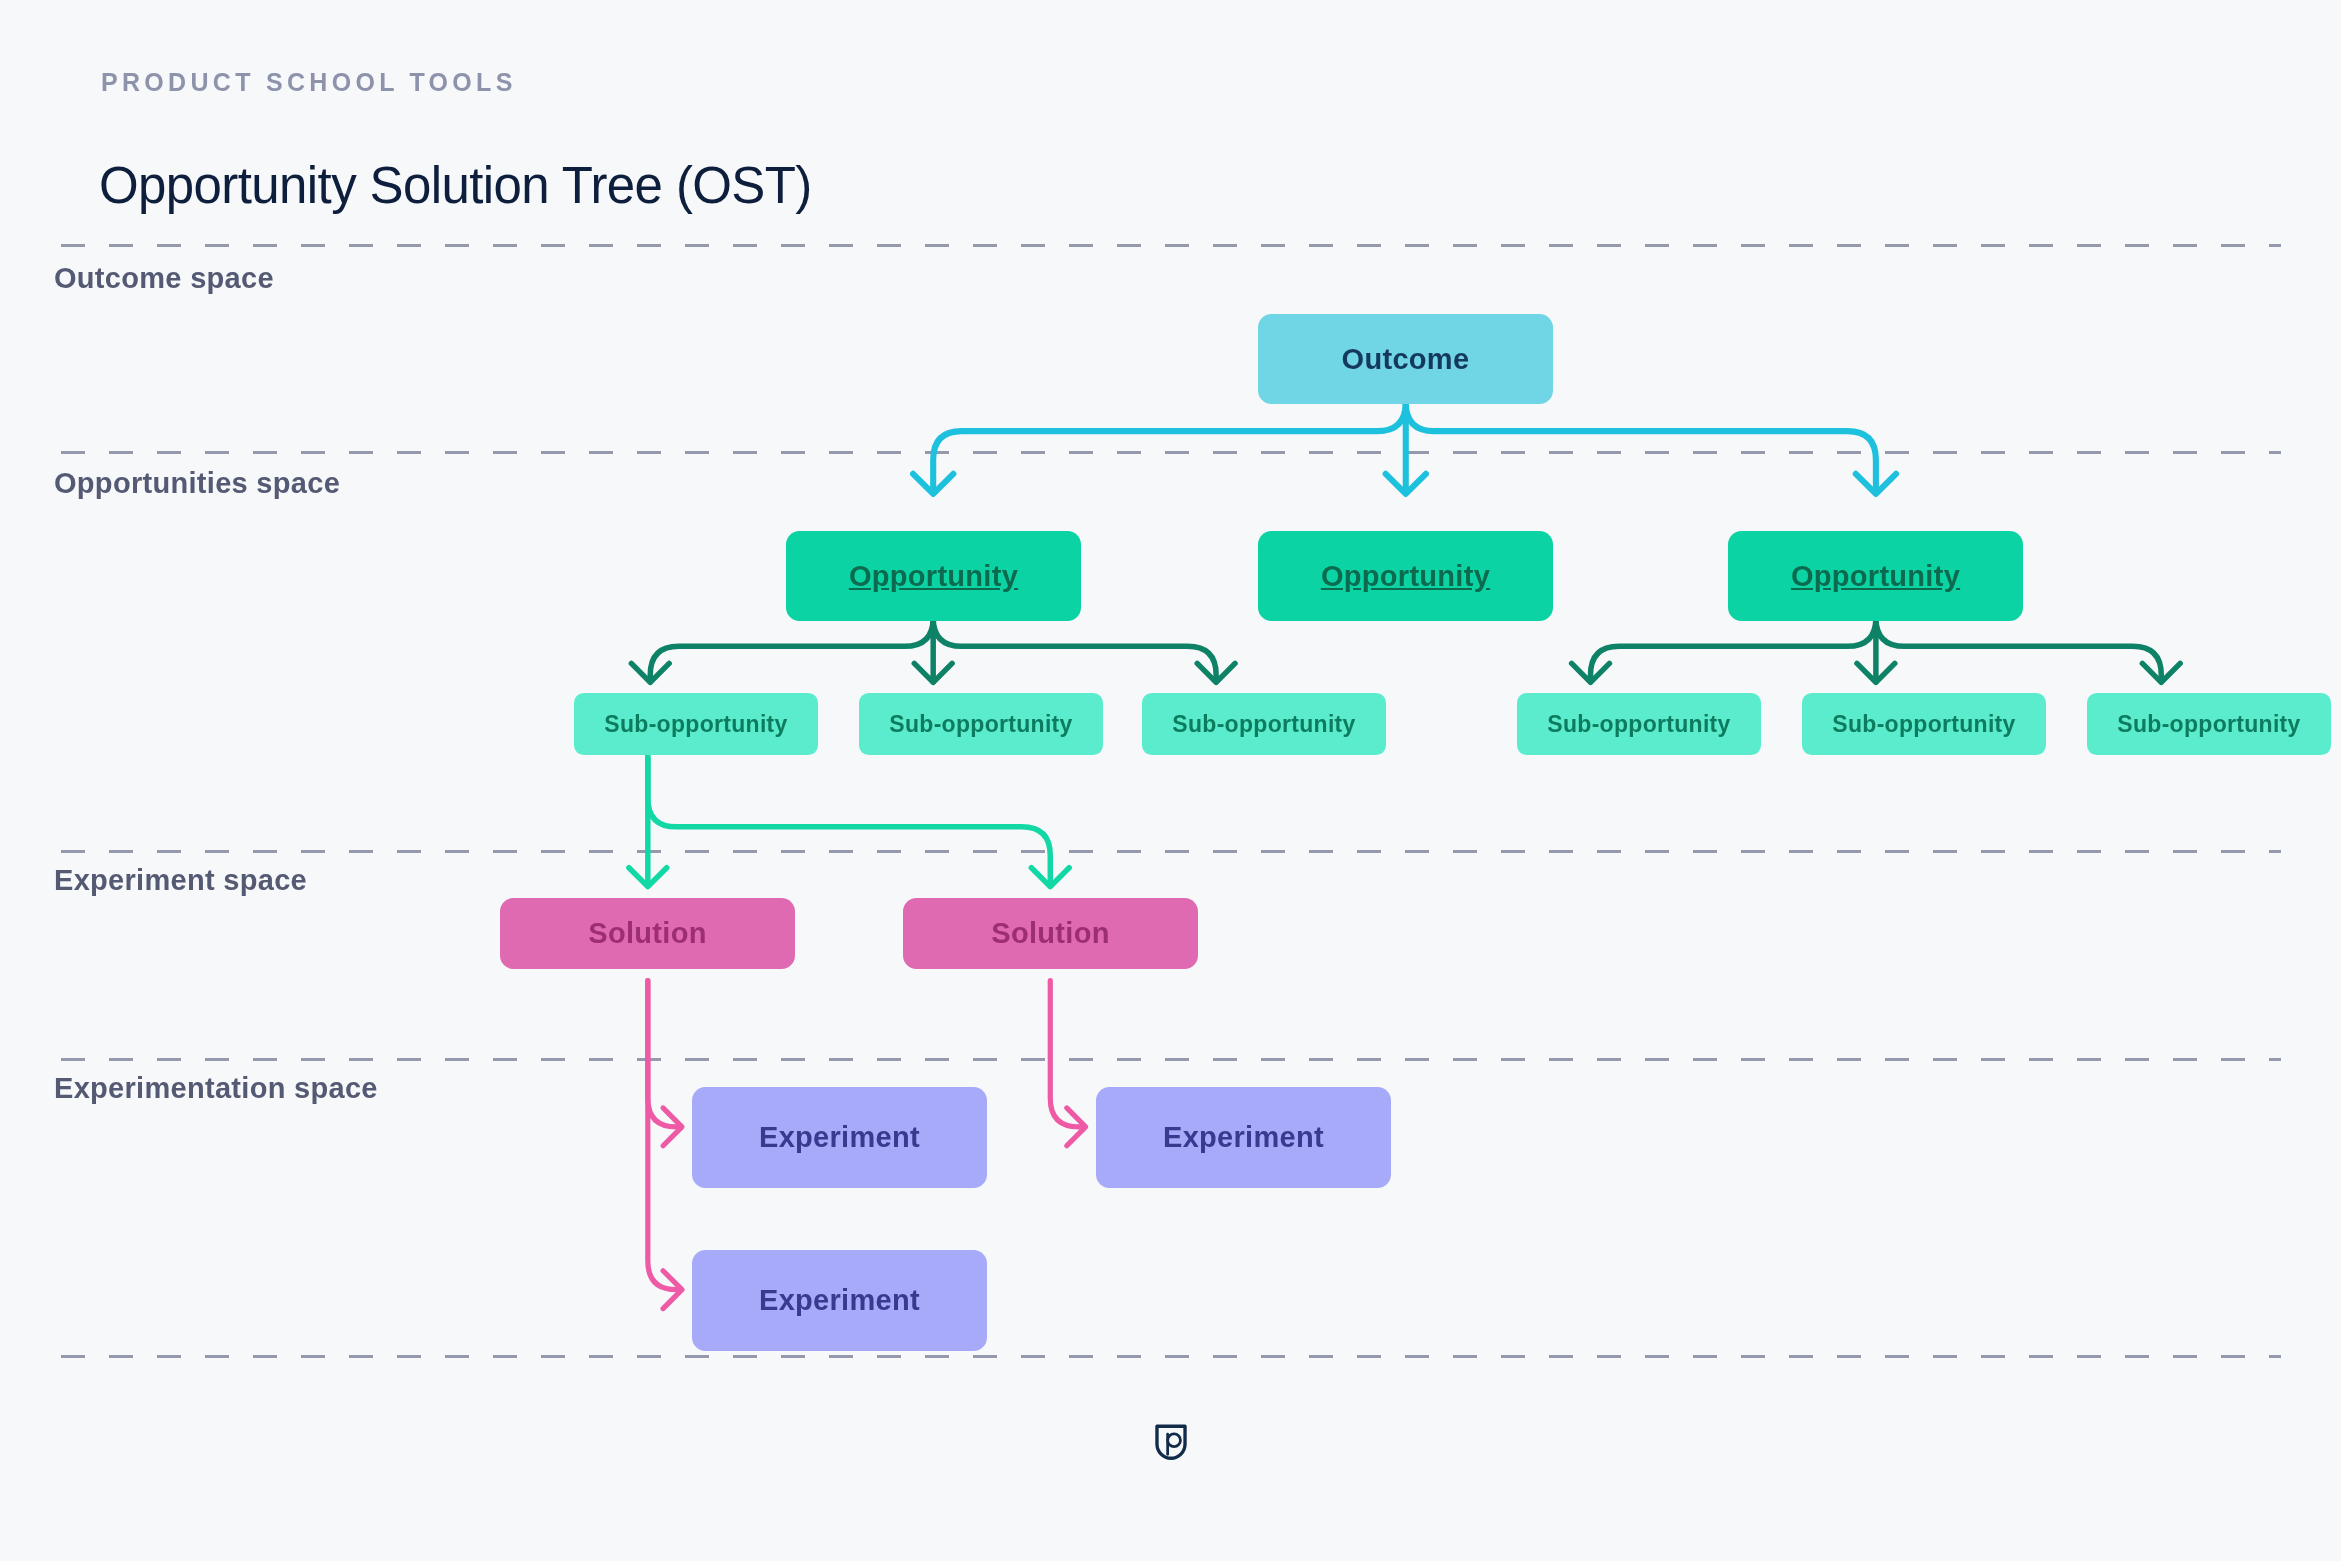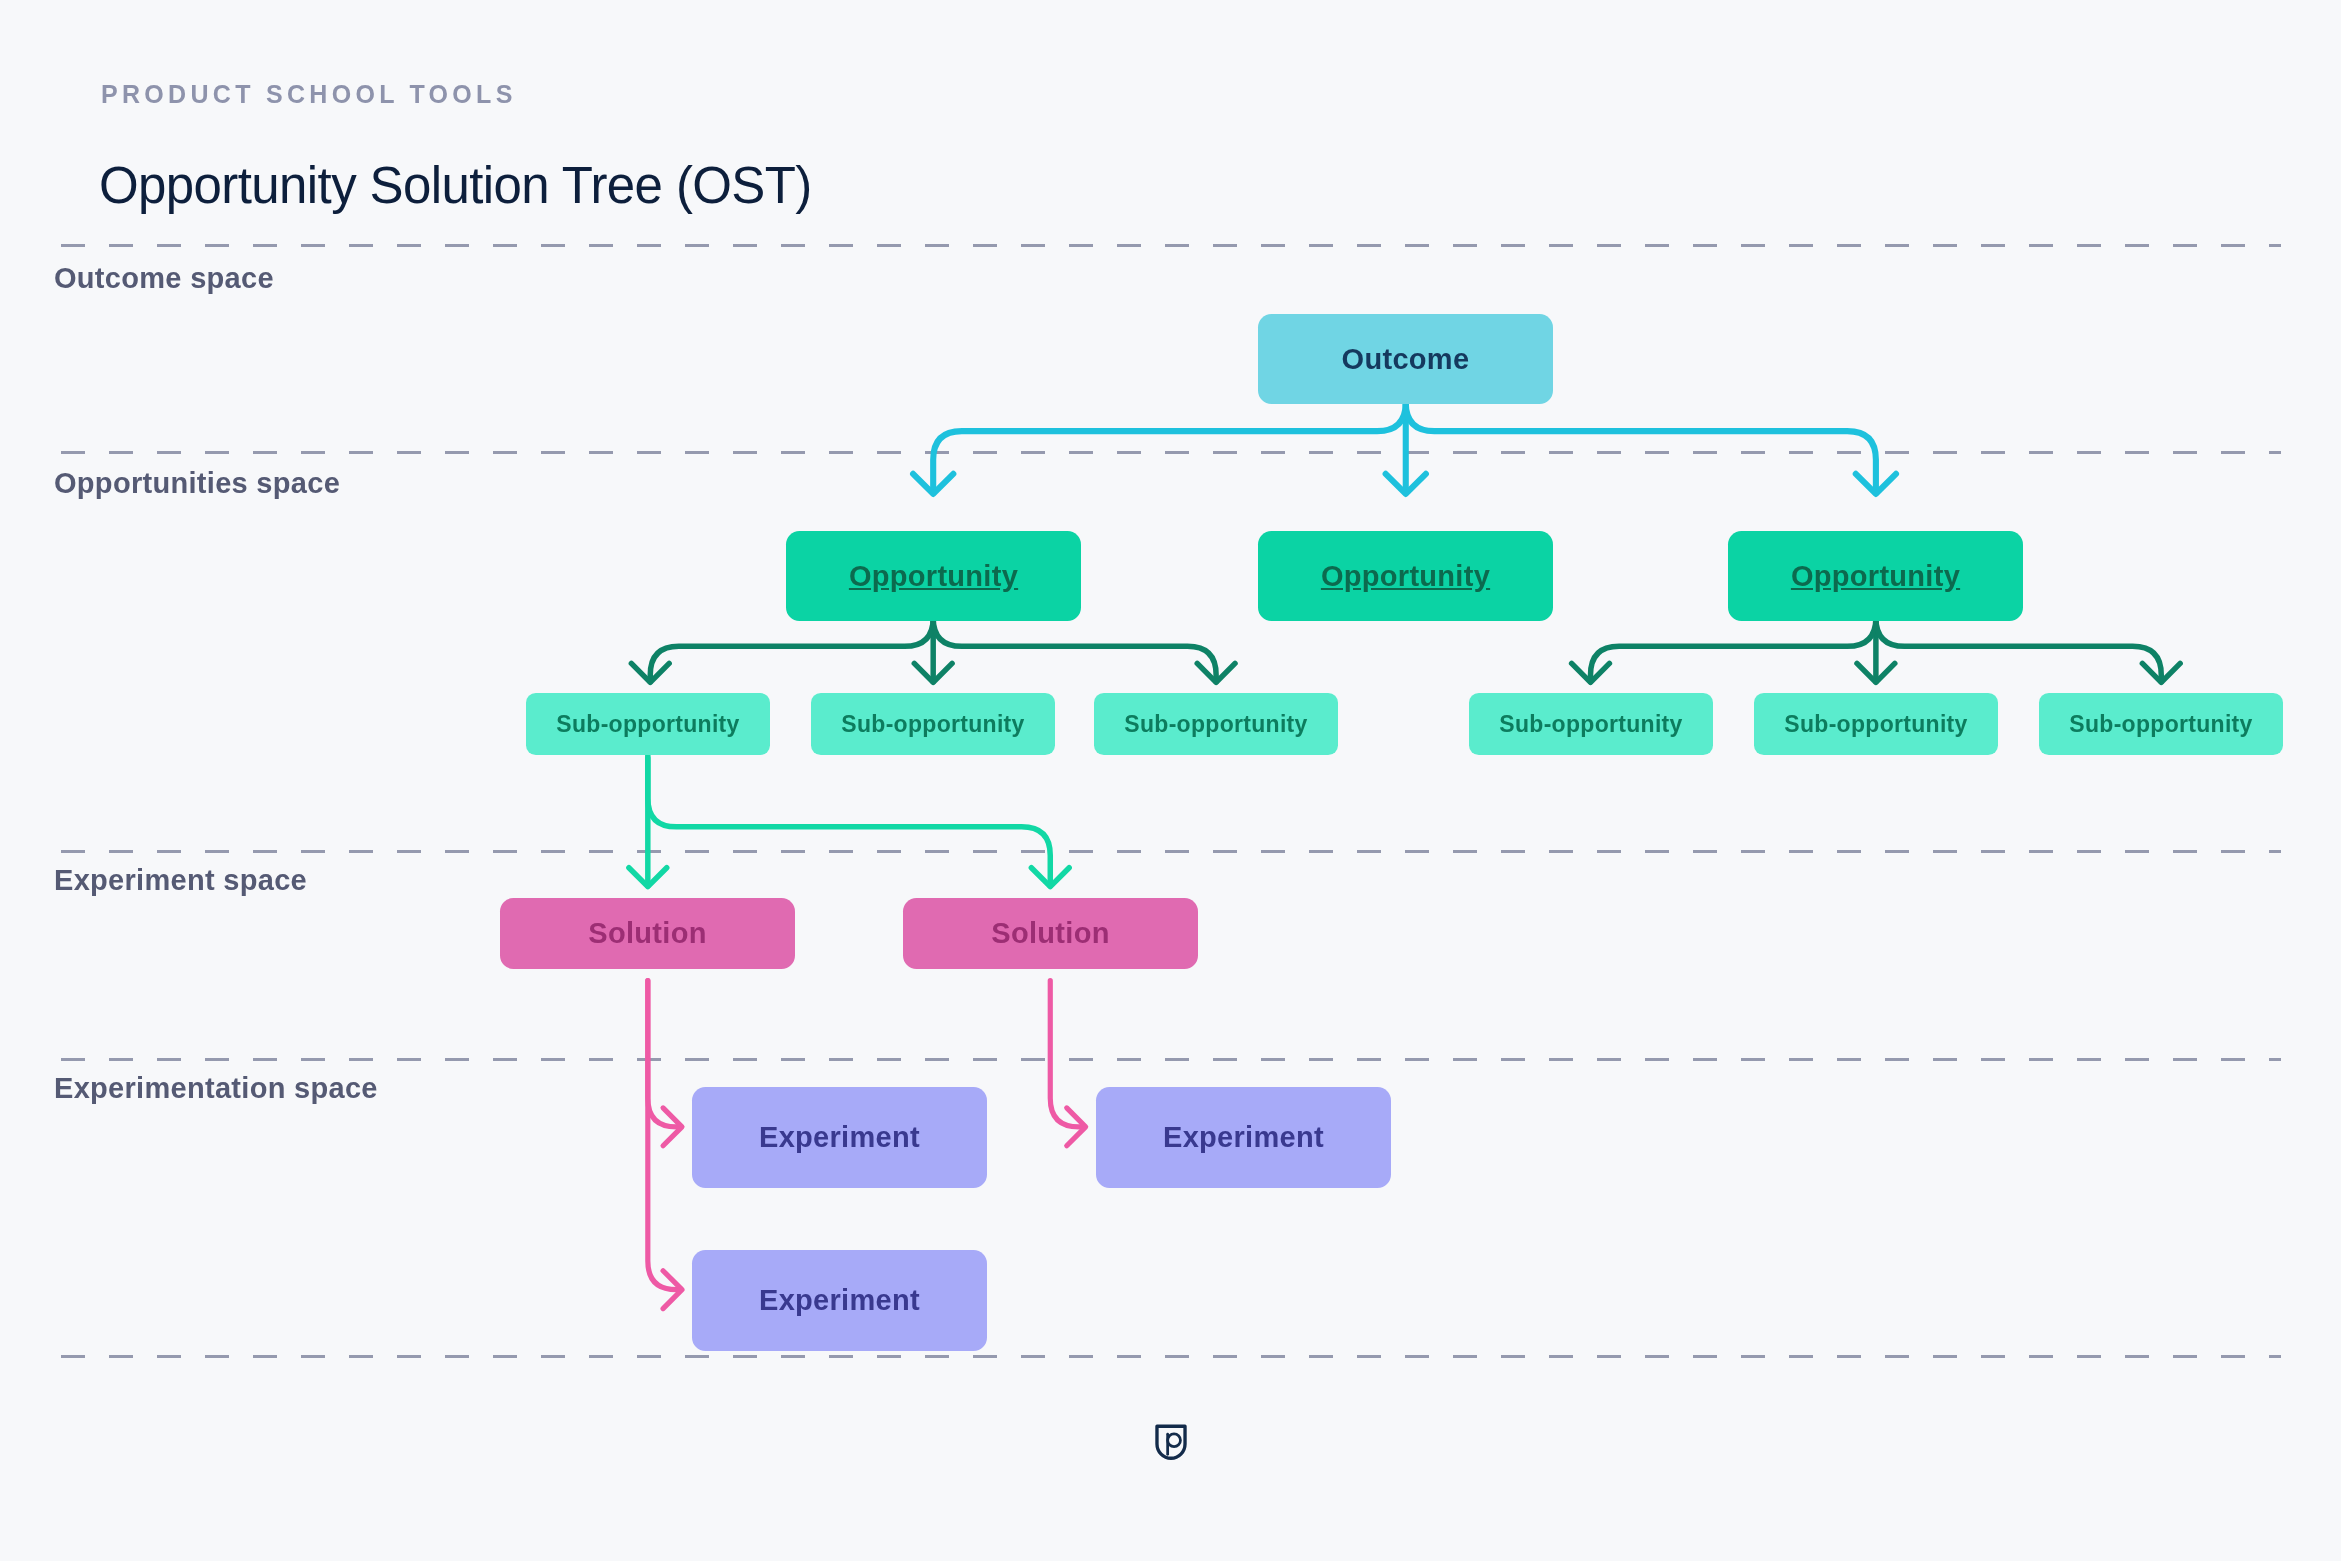--- a/index.html
+++ b/index.html
@@ -5,21 +5,21 @@
   html,body{margin:0;padding:0;background:#e9eaee;}
   #canvas{
     position:relative;
     width:2342px;height:1561px;
     background:var(--bg,#f7f8fa);
     font-family:"Liberation Sans", sans-serif;
     overflow:hidden;
   }
   
   .eyebrow{
-    position:absolute;left:101px;top:80px;
+    position:absolute;left:101px;top:68px;
     font-size:25px;font-weight:700;letter-spacing:4.3px;
     color:var(--eyebrow,#8e93ac);
   }
   .title{
     position:absolute;left:99px;top:108px;
     font-size:51px;font-weight:400;letter-spacing:-0.6px;
     color:var(--navy,#0d1f3c);
     margin-top:48px;
   }
   
@@ -49,21 +49,21 @@
   .st-logo{stroke:var(--logo_navy,#132b4a);}
   
   .node{
     position:absolute;display:flex;align-items:center;justify-content:center;
     border-radius:13.4px;font-weight:700;letter-spacing:0.3px;text-align:center;
   }
   .node-lg{width:295px;height:90px;font-size:29px;margin-top:32px;}
   .node-outcome{background:var(--outcome_fill,#70d5e4);color:var(--outcome_text,#15395e);}
   .node-opportunity{background:var(--opp_fill,#0bd3a4);color:var(--opp_text,#0c6a4e);text-decoration:underline;}
   .node-sub{width:244px;height:62px;font-size:23px;border-radius:9.8px;
-    background:var(--sub_fill,#5aeccd);color:var(--sub_text,#0d7c5e);}
+    background:var(--sub_fill,#5aeccd);color:var(--sub_text,#0d7c5e);margin-left:48px;}
   .node-solution{width:295px;height:71px;font-size:29px;
     background:var(--sol_fill,#e06ab1);color:var(--sol_text,#9c2e74);}
   .node-experiment{width:295px;height:101px;font-size:29px;
     background:var(--exp_fill,#a7aaf8);color:var(--exp_text,#39398f);}
   .p-outcome{left:1258px;top:282px;}
   .p-opp1{left:786px;top:499px;}
   .p-opp2{left:1258px;top:499px;}
   .p-opp3{left:1728px;top:499px;}
   .p-sub1{left:526px;top:693px;}
   .p-sub2{left:811px;top:693px;}

